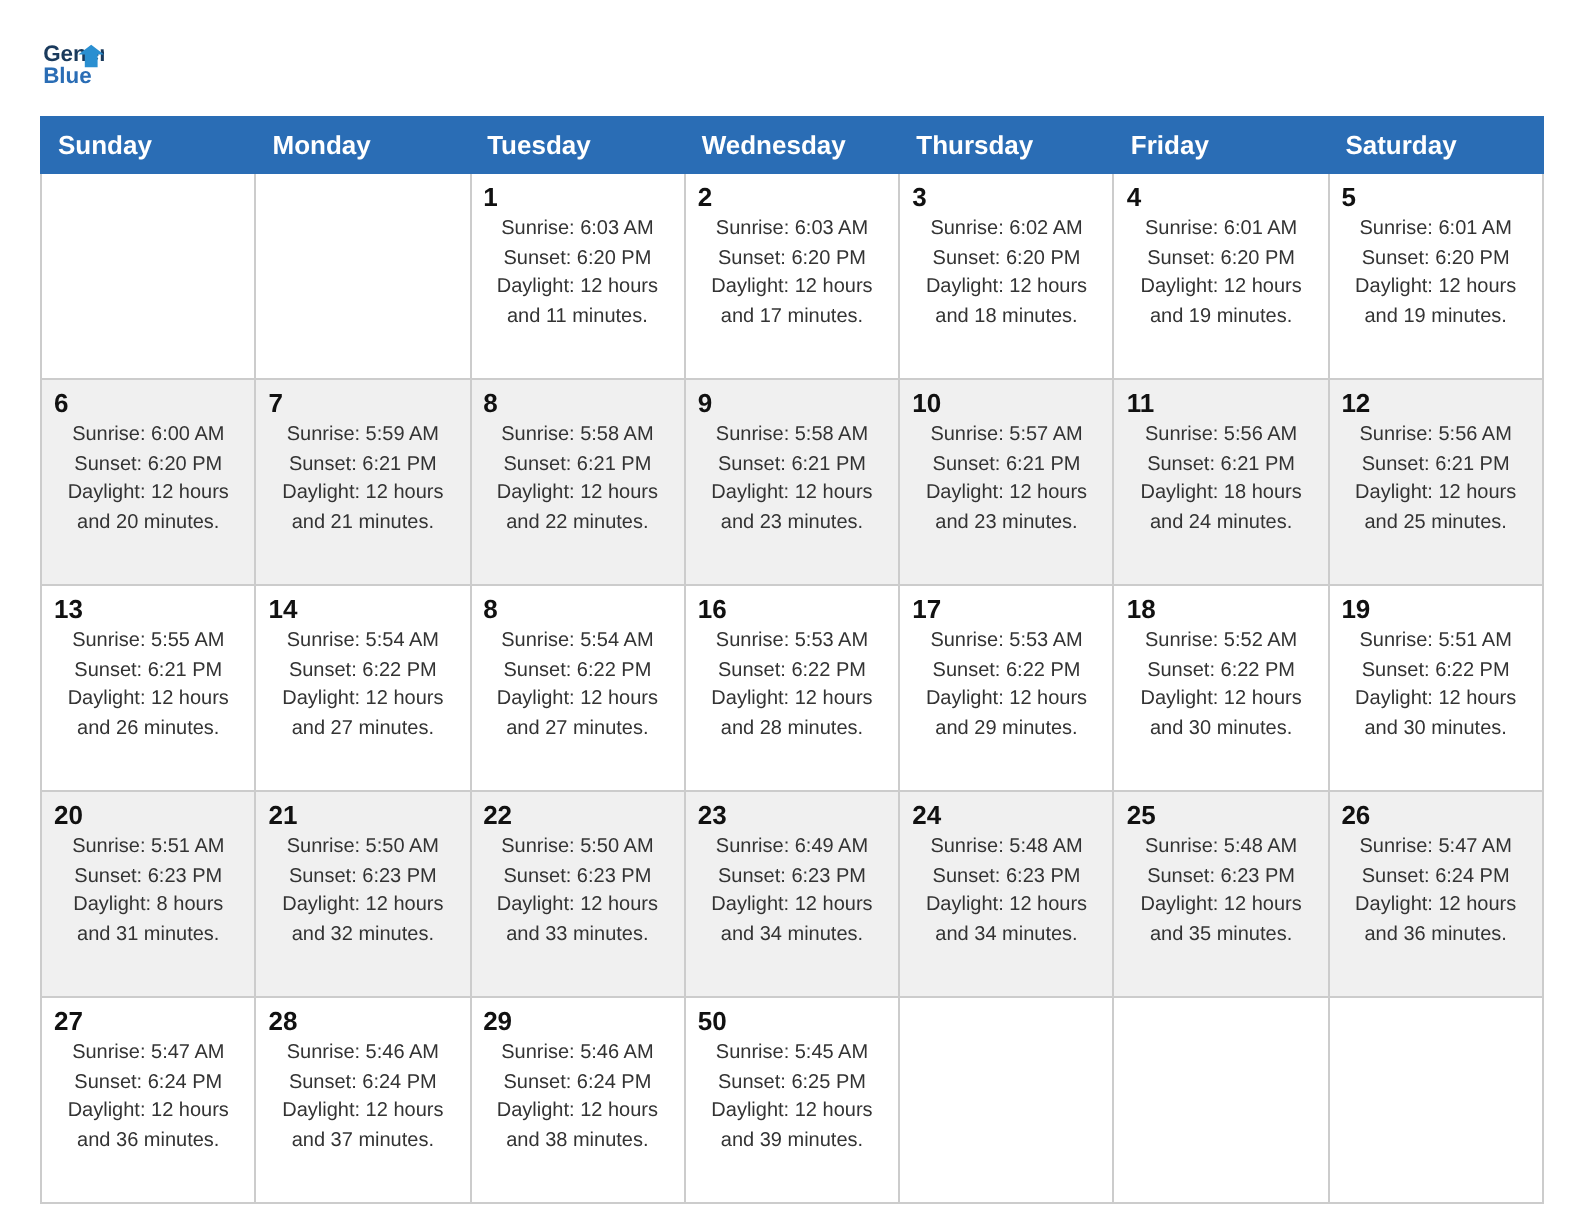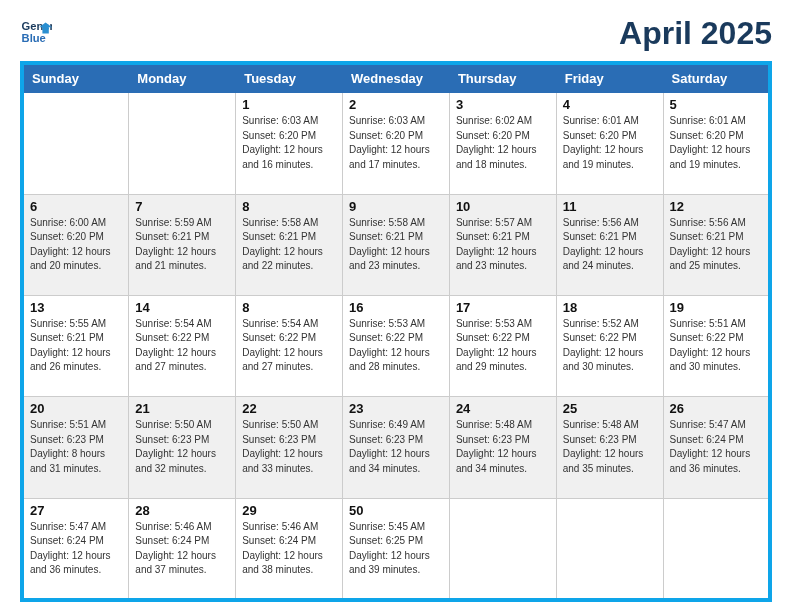--- a/index.html
+++ b/index.html
@@ -40,21 +40,21 @@
       font-weight: bold;
       color: #1a3a5c;
       line-height: 1.1;
     }
     .calendar-subtitle {
       font-size: 15px;
       color: #1a3a5c;
     }
     .calendar {
       flex: 1;
-      border: 4px solid #0ea5e9;
+      border: 1px solid #0ea5e9;
       border-collapse: collapse;
       width: 100%;
       table-layout: fixed;
     }
     .calendar th {
       background: #2a6db5;
       color: #fff;
       text-align: left;
       padding: 6px 8px;
       font-size: 13px;
@@ -76,20 +76,21 @@
     .day-num {
       font-size: 13px;
       font-weight: bold;
       color: #111;
       margin-bottom: 2px;
     }
     .cell-info {
       font-size: 10px;
       color: #333;
       line-height: 1.45;
+      text-align: center;
     }
     .row-shaded td {
       background: #f0f0f0;
     }
     .row-white td {
       background: #fff;
     }
   </style>
 </head>
 <body>
@@ -97,21 +98,20 @@
 <div class="page">
   <div class="header">
     <div class="logo">
       <svg class="logo-icon" viewBox="0 0 40 40">
         <text x="2" y="18" font-size="14" font-weight="bold" fill="#1a3a5c" font-family="Arial">General</text>
         <text x="2" y="32" font-size="14" font-weight="bold" fill="#2a6db5" font-family="Arial">Blue</text>
         <polygon points="32,8 40,14 36,14 36,22 28,22 28,14 24,14" fill="#2a8fd1"></polygon>
       </svg>
     </div>
     <div class="title-block">
-      <div class="calendar-title">April 2025</div>
     </div>
   </div>
 
   <table class="calendar">
     <thead>
       <tr>
         <th>Sunday</th>
         <th>Monday</th>
         <th>Tuesday</th>
         <th>Wednesday</th>
@@ -122,21 +122,21 @@
     </thead>
     <tbody id="calendar-body">
     <tr class="row-white">
           <td class="cell-empty"></td>
           <td class="cell-empty"></td>
           <td>
             <div class="day-num">1</div>
             <div class="cell-info">
               <div>Sunrise: 6:03 AM</div>
               <div>Sunset: 6:20 PM</div>
-              <div>Daylight: 12 hours and 16 minutes.</div>
+              <div>Daylight: 12 hours and 11 minutes.</div>
             </div>
           </td>
           <td>
             <div class="day-num">2</div>
             <div class="cell-info">
               <div>Sunrise: 6:03 AM</div>
               <div>Sunset: 6:20 PM</div>
               <div>Daylight: 12 hours and 17 minutes.</div>
             </div>
           </td>
@@ -204,21 +204,21 @@
               <div>Sunrise: 5:57 AM</div>
               <div>Sunset: 6:21 PM</div>
               <div>Daylight: 12 hours and 23 minutes.</div>
             </div>
           </td>
           <td>
             <div class="day-num">11</div>
             <div class="cell-info">
               <div>Sunrise: 5:56 AM</div>
               <div>Sunset: 6:21 PM</div>
-              <div>Daylight: 12 hours and 24 minutes.</div>
+              <div>Daylight: 18 hours and 24 minutes.</div>
             </div>
           </td>
           <td>
             <div class="day-num">12</div>
             <div class="cell-info">
               <div>Sunrise: 5:56 AM</div>
               <div>Sunset: 6:21 PM</div>
               <div>Daylight: 12 hours and 25 minutes.</div>
             </div>
           </td>

